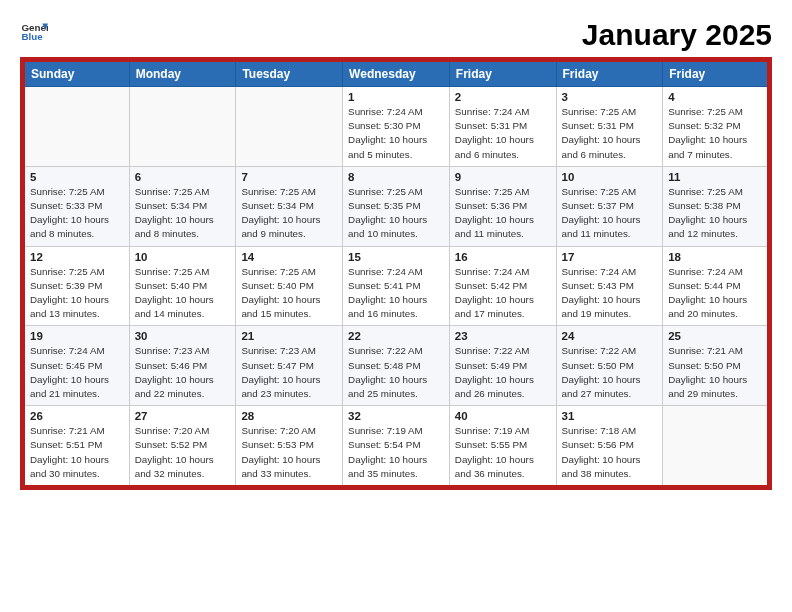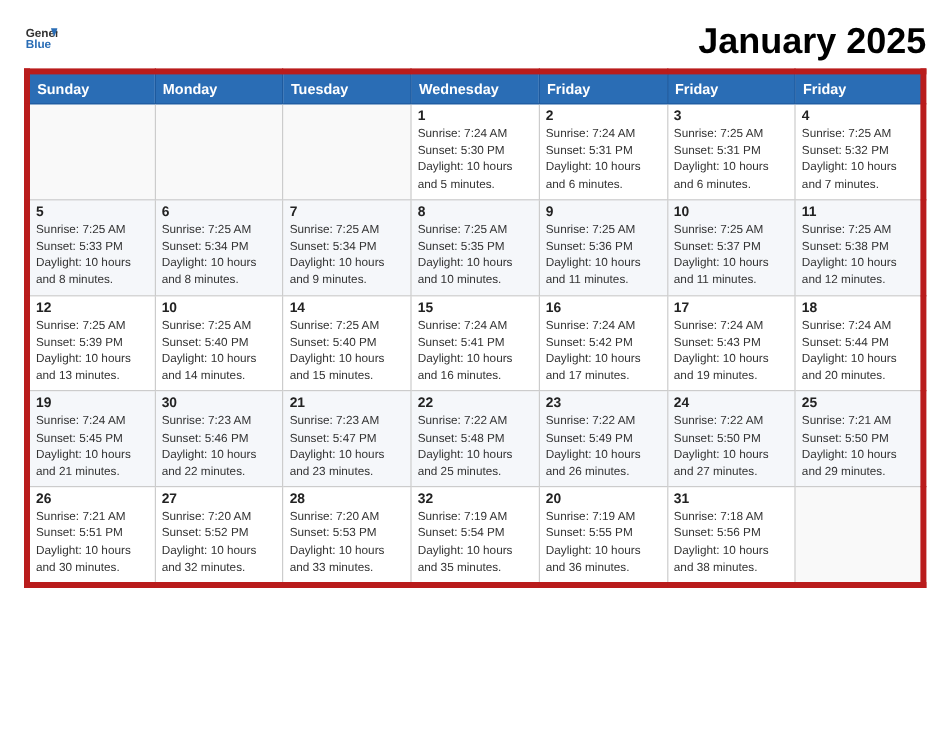--- a/index.html
+++ b/index.html
@@ -239,21 +239,21 @@
           </td>
           <td>
             <span class="day-num">28</span>
             <div class="day-info">Sunrise: 7:20 AM<br>Sunset: 5:53 PM<br>Daylight: 10 hours<br>and 33 minutes.</div>
           </td>
           <td>
             <span class="day-num">32</span>
             <div class="day-info">Sunrise: 7:19 AM<br>Sunset: 5:54 PM<br>Daylight: 10 hours<br>and 35 minutes.</div>
           </td>
           <td>
-            <span class="day-num">20</span>
+            <span class="day-num">40</span>
             <div class="day-info">Sunrise: 7:19 AM<br>Sunset: 5:55 PM<br>Daylight: 10 hours<br>and 36 minutes.</div>
           </td>
           <td>
             <span class="day-num">31</span>
             <div class="day-info">Sunrise: 7:18 AM<br>Sunset: 5:56 PM<br>Daylight: 10 hours<br>and 38 minutes.</div>
           </td>
           <td class="empty-cell"></td>
         </tr>
       </tbody>
   </table>

